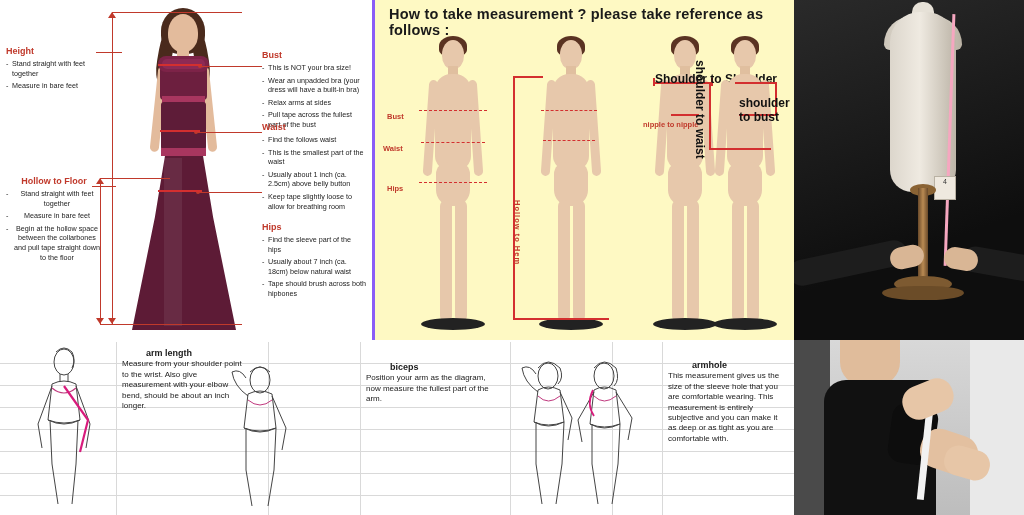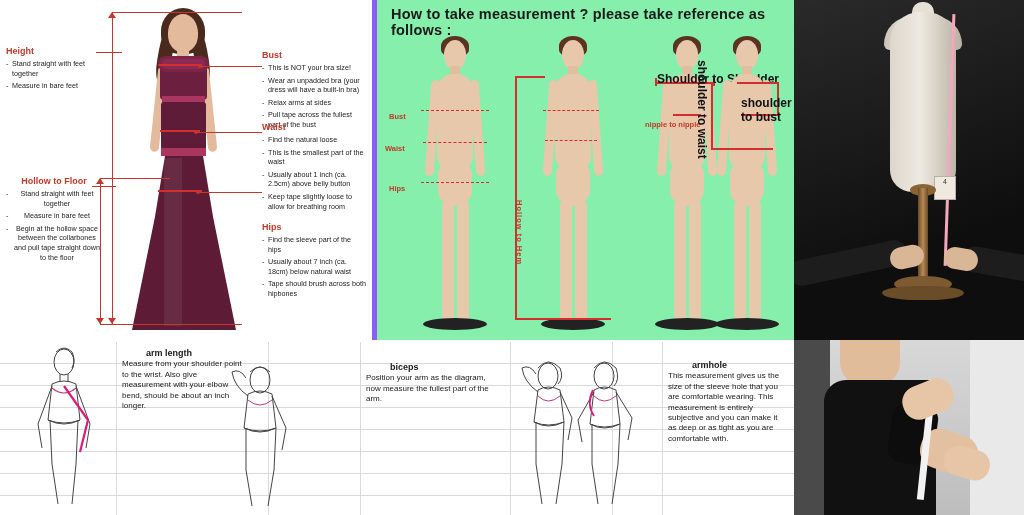--- a/index.html
+++ b/index.html
@@ -41,21 +41,21 @@
   .dot{position:absolute;width:4px;height:4px;border-radius:50%;background:#c0392b;}
 
   .lbl-head{color:#c0392b;font-weight:bold;font-size:9px;margin:0 0 3px 0;}
   .bullets{list-style:none;margin:0;padding:0;}
   .bullets li{font-size:7.2px;line-height:9.6px;color:#222;margin-bottom:3px;padding-left:6px;position:relative;}
   .bullets li:before{content:"-";position:absolute;left:0;top:0;color:#222;}
   .block-left{position:absolute;left:6px;width:96px;}
   .block-right{position:absolute;left:262px;width:104px;}
 
   
-  .panel-mann{position:absolute;left:372px;top:0;width:422px;height:340px;background:#86efac;border-left:5px solid #8b5cf6;border-right:1px solid #e2e2e2;}
+  .panel-mann{position:absolute;left:372px;top:0;width:422px;height:340px;background:#fef9c3;border-left:3px solid #8b5cf6;border-right:1px solid #e2e2e2;}
   .mann-title{position:absolute;left:14px;top:6px;font-size:14.5px;font-weight:bold;color:#1a1a1a;letter-spacing:.2px;}
   .mann{position:absolute;top:36px;width:80px;height:290px;}
   .m-head{position:absolute;left:29px;top:4px;width:22px;height:29px;border-radius:50% 50% 45% 45%;background:#e7c8ab;}
   .m-hair{position:absolute;left:26px;top:0;width:28px;height:20px;border-radius:50% 50% 30% 30%;background:#5a3322;}
   .m-neck{position:absolute;left:35px;top:30px;width:10px;height:10px;background:#e0bf9f;}
   .m-torso{position:absolute;left:22px;top:38px;width:36px;height:96px;background:#e7c8ab;border-radius:16px 16px 14px 14px;}
   .m-hip{position:absolute;left:23px;top:126px;width:34px;height:44px;background:#e7c8ab;border-radius:12px 12px 16px 16px;}
   .m-legL{position:absolute;left:27px;top:164px;width:12px;height:122px;background:#e7c8ab;border-radius:7px;}
   .m-legR{position:absolute;left:42px;top:164px;width:12px;height:122px;background:#e7c8ab;border-radius:7px;}
   .m-armL{position:absolute;left:13px;top:44px;width:9px;height:96px;background:#e7c8ab;border-radius:6px;transform:rotate(4deg);}
@@ -175,21 +175,21 @@
         <li>This is NOT your bra size!</li>
         <li>Wear an unpadded bra (your dress will have a built-in bra)</li>
         <li>Relax arms at sides</li>
         <li>Pull tape across the fullest part of the bust</li>
       </ul>
     </div>
 
     <div class="block-right" style="top:122px;">
       <div class="lbl-head">Waist</div>
       <ul class="bullets">
-        <li>Find the natural loose</li>
+        <li>Find the follows waist</li>
         <li>This is the smallest part of the waist</li>
         <li>Usually about 1 inch (ca. 2.5cm) above belly button</li>
         <li>Keep tape slightly loose to allow for breathing room</li>
       </ul>
     </div>
 
     <div class="block-right" style="top:222px;">
       <div class="lbl-head">Hips</div>
       <ul class="bullets">
         <li>Find the sleeve part of the hips</li>

